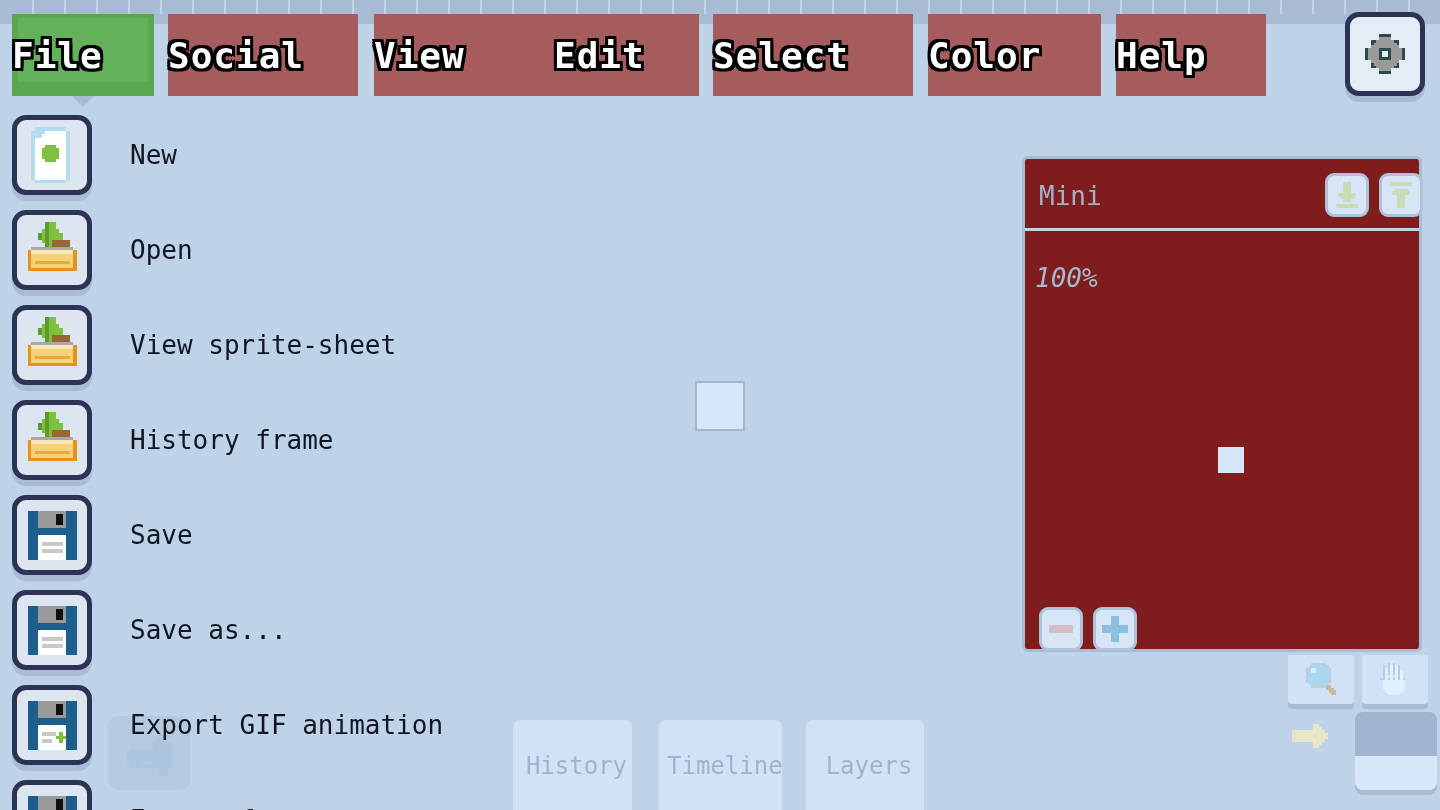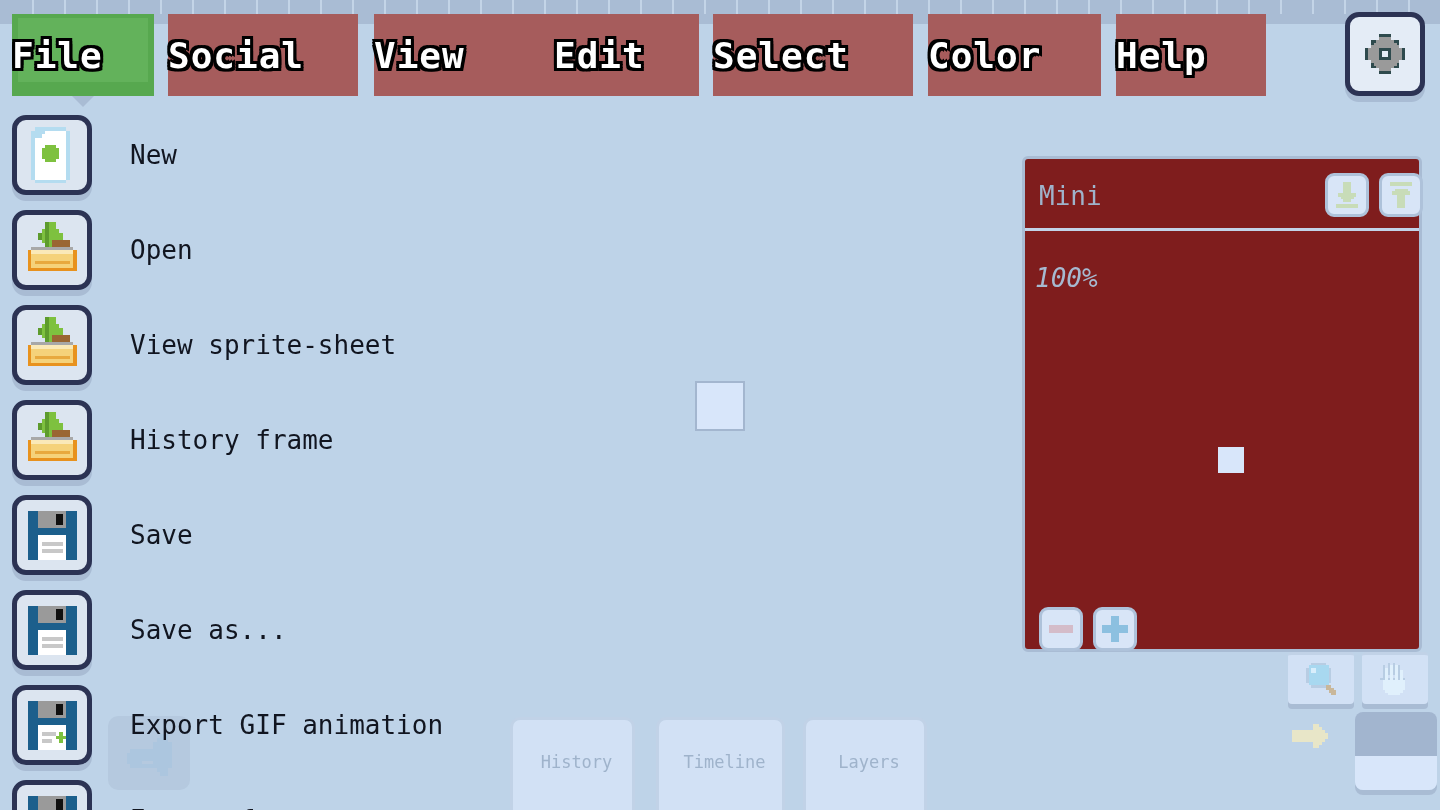--- a/index.html
+++ b/index.html
@@ -185,21 +185,21 @@
     position:absolute; top:717px; height:93px;
     background:#d2e1f5;
     border:3px solid #c1d2e7;
     border-bottom:none;
     border-radius:10px 10px 0 0;
     cursor:pointer;
   }
   .bottom-tab .bt-label {
     position:absolute; left:8px; right:0; top:32px; text-align:center;
     font-family:"DejaVu Sans Mono", monospace;
-    font-size:17px; color:#9fb3cb; white-space:nowrap;
+    font-size:24px; color:#9fb3cb; white-space:nowrap;
   }
   #tab-history  { left:510px; width:125px; }
   #tab-timeline { left:656px; width:129px; }
   #tab-layers   { left:803px; width:124px; }
 </style>
 </head>
 <body>
 
 <div id="ruler">
     <div class="tick" style="left: 32px;"></div>

